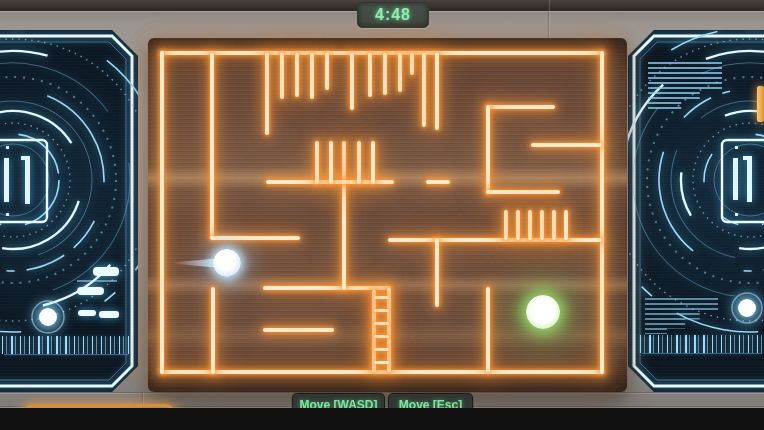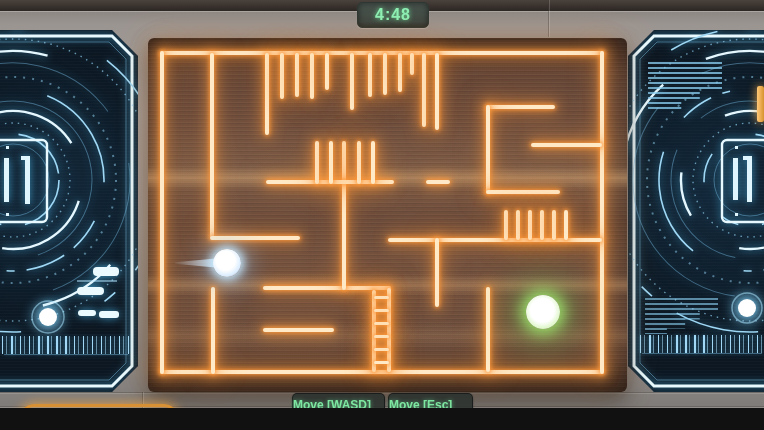--- a/index.html
+++ b/index.html
@@ -39,21 +39,21 @@
     background:linear-gradient(90deg,rgba(255,255,255,.05),rgba(225,242,255,.95));}
   #player{border-radius:50%;
     background:radial-gradient(circle at 45% 42%,#ffffff 0 42%,#d9ecff 68%,rgba(170,215,255,0) 100%);
     box-shadow:0 0 10px 3px rgba(200,235,255,.95),0 0 26px 9px rgba(150,205,255,.45);}
   #goal{border-radius:50%;
     background:radial-gradient(circle at 48% 45%,#ffffff 0 46%,#def7c8 70%,rgba(160,235,120,0) 100%);
     box-shadow:0 0 14px 5px rgba(160,235,110,.85),0 0 38px 16px rgba(130,220,90,.38);}
   
   .pill{height:21px;border-radius:5px;background:rgba(42,49,46,.88);
     border:1px solid rgba(20,24,22,.8);box-shadow:0 1px 2px rgba(0,0,0,.4);
-    display:flex;align-items:center;justify-content:flex-start;
+    display:flex;align-items:center;justify-content:center;
     color:#7de6a0;font-size:12px;font-weight:bold;text-shadow:0 0 4px rgba(110,240,160,.6);}
   
   .panel{width:180px;height:362px;
     background:radial-gradient(circle at 50% 45%,rgba(36,84,120,.30),rgba(10,20,32,0) 65%),
       repeating-linear-gradient(0deg,rgba(255,255,255,.02) 0 1px,rgba(0,0,0,0) 1px 3px),#0c1722;
     box-shadow:0 0 26px rgba(70,180,255,.28),0 6px 18px rgba(0,0,0,.45);}
   #panelL{left:-42px;top:30px;clip-path:polygon(0 0,154px 0,100% 26px,100% 336px,154px 100%,0 100%);}
   #panelR{left:628px;top:30px;clip-path:polygon(26px 0,100% 0,100% 100%,26px 100%,0 336px,0 26px);}
   .panel svg{position:absolute;left:0;top:0;overflow:visible;}
   .hudglow{filter:drop-shadow(0 0 4px rgba(80,200,255,.75));}

